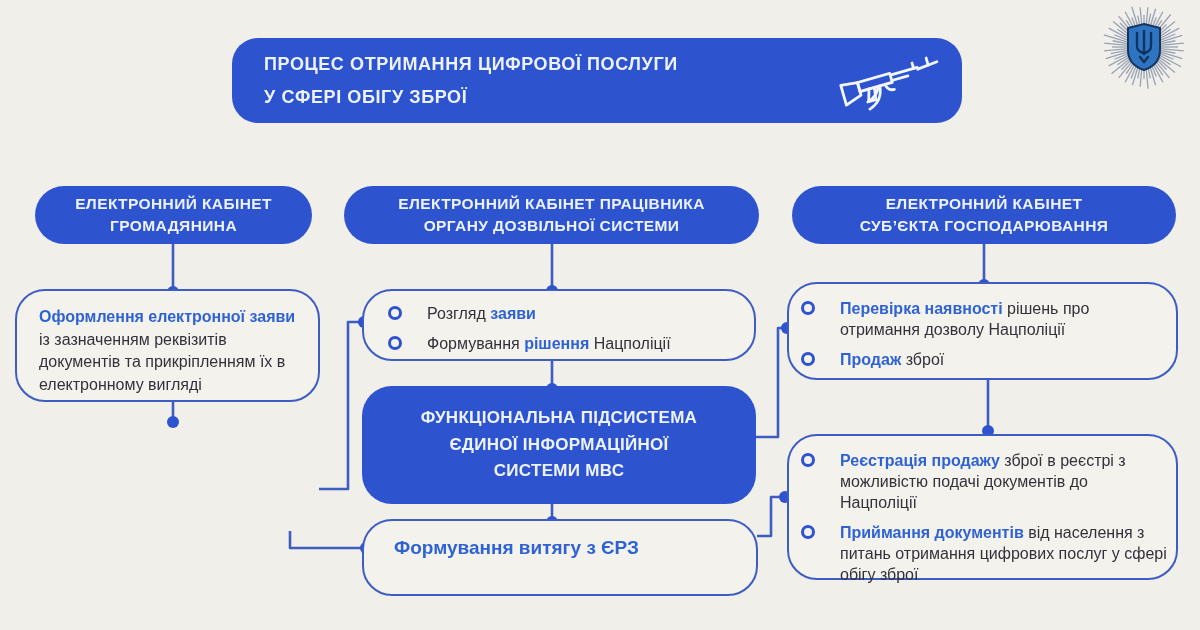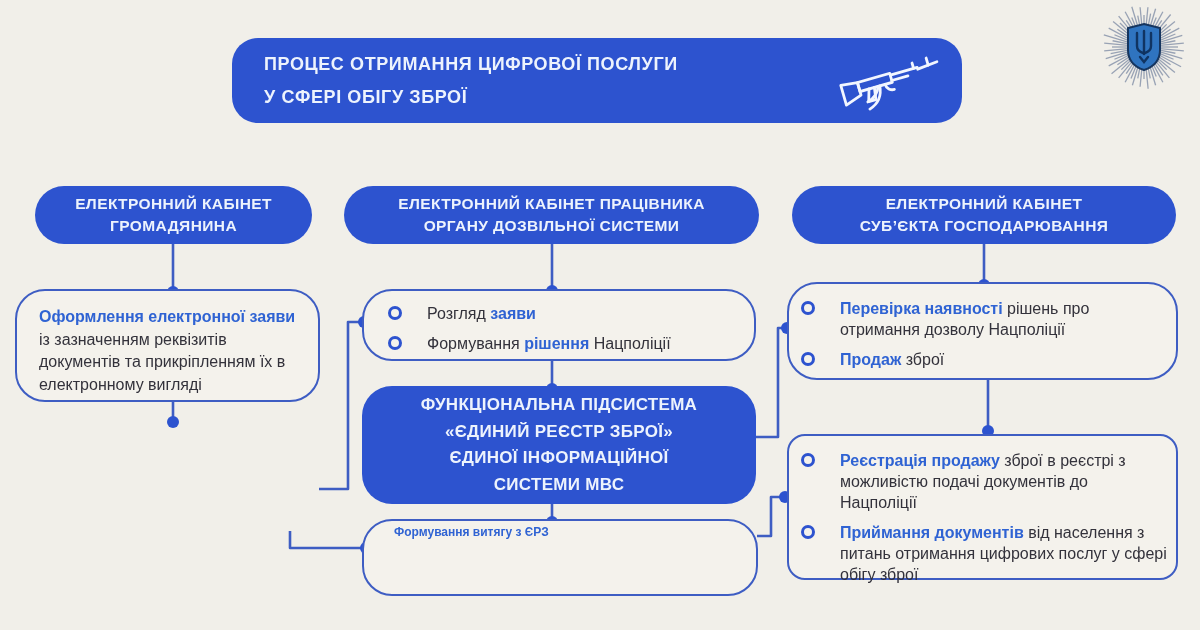--- a/index.html
+++ b/index.html
@@ -35,24 +35,24 @@
     position:absolute;background:var(--box-bg,#f4f2ec);
     border:2.5px solid var(--line-blue,#3e5dc3);border-radius:30px;
     box-sizing:border-box;font-size:16px;color:var(--text-dark,#33323b);
   }
   .hl{color:var(--highlight-blue,#2f63d3);font-weight:700;}
   .blk{display:block;}
   .para{margin:0;line-height:22.5px;}
   .box-citizen-1{left:15px;top:289px;width:305px;height:113px;padding:15px 16px 0 22px;}
   .box-citizen-2{left:15px;top:419px;width:305px;height:114px;padding:17px 10px 0 18px;}
   .box-worker-1{left:362px;top:289px;width:394px;height:72px;padding:12px 10px 0 24px;}
-  .box-extract{left:362px;top:519px;width:396px;height:77px;padding:1px 10px 0 30px;font-size:12px;}
+  .box-extract{left:362px;top:519px;width:396px;height:77px;padding:17px 10px 0 30px;font-size:19px;}
   .box-extract .para{line-height:20px;}
   .box-business-1{left:787px;top:282px;width:391px;height:98px;padding:14px 11px 0 12px;}
-  .box-business-2{left:787px;top:434px;width:391px;height:146px;padding:14px 8px 0 12px;border-radius:18px;}
+  .box-business-2{left:787px;top:434px;width:391px;height:146px;padding:14px 8px 0 12px;}
   .bullet{display:flex;gap:25px;margin-bottom:9px;line-height:21px;}
   .ring{flex:0 0 14px;width:14px;height:14px;margin-top:3px;border-radius:50%;
     border:3.5px solid var(--primary-blue,#2d53cf);box-sizing:border-box;background:transparent;}
   
   .bluebox{
     position:absolute;left:362px;top:386px;width:394px;height:118px;
     background:var(--primary-blue,#2d53cf);border-radius:30px;
     display:flex;flex-direction:column;justify-content:center;align-items:center;
     color:var(--text-light,#edf3fd);font-weight:700;font-size:17px;
     letter-spacing:.3px;line-height:26.5px;text-align:center;
@@ -214,21 +214,20 @@
         <span class="ring"></span>
         <span><span>Розгляд </span><span class="hl">заяви</span></span>
       </div>
       <div class="bullet">
         <span class="ring"></span>
         <span><span>Формування </span><span class="hl">рішення</span><span> Нацполіції</span></span>
       </div>
     </div>
   <div class="bluebox">
       <div>ФУНКЦІОНАЛЬНА ПІДСИСТЕМА</div>
-      <div>«ЄДИНИЙ РЕЄСТР ЗБРОЇ»</div>
       <div>ЄДИНОЇ ІНФОРМАЦІЙНОЇ</div>
       <div>СИСТЕМИ МВС</div>
     </div>
   <div class="wbox box-extract">
       <p class="para"><span class="hl blk">Формування витягу з ЄРЗ</span></p>
     </div>
   <div class="wbox box-business-1">
       <div class="bullet">
         <span class="ring"></span>
         <span><span class="hl">Перевірка наявності</span><span> рішень про отримання дозволу Нацполіції</span></span>

